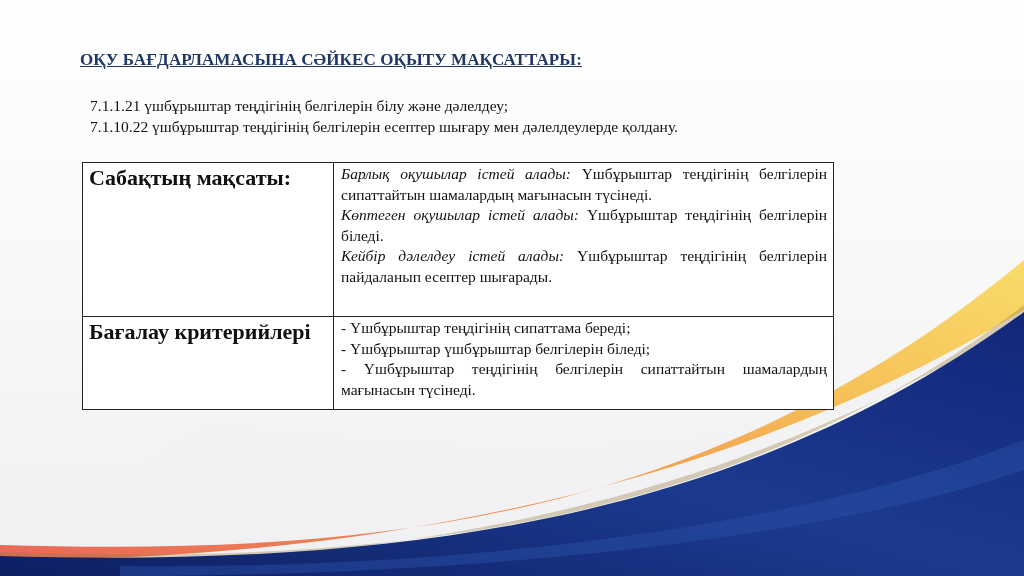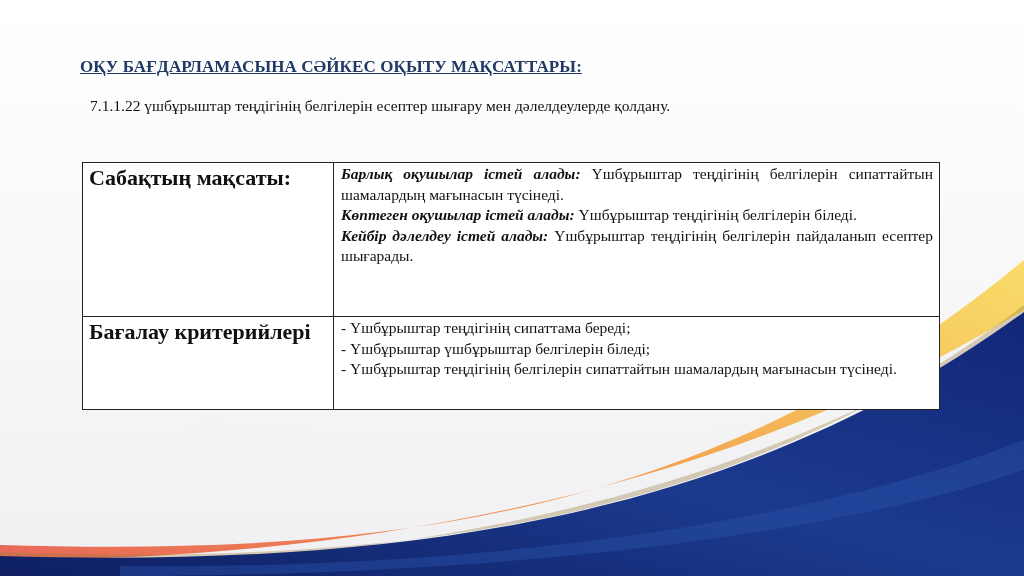--- a/index.html
+++ b/index.html
@@ -7,41 +7,41 @@
     width: 1024px; height: 576px; overflow: hidden; position: relative;
     background: #ffffff;
     font-family: "Liberation Serif", serif;
   }
   .bg {
     position: absolute; left: 0; top: 0; width: 1024px; height: 576px;
     background: linear-gradient(180deg, #ffffff 0%, #f7f7f8 55%, #f0f0f2 100%);
   }
   .swoosh { position: absolute; left: 0; top: 0; width: 1024px; height: 576px; }
   .title {
-    position: absolute; left: 80px; top: 57px;
+    position: absolute; left: 80px; top: 50px;
     font-size: 17px; font-weight: bold; color: #1f3864;
     text-decoration: underline; letter-spacing: 0.1px; white-space: nowrap;
   }
   .objectives { position: absolute; left: 90px; top: 95px; font-size: 15.5px; color: #111; line-height: 21px; }
   .objectives div { white-space: nowrap; }
   table.goals {
-    position: absolute; left: 82px; top: 162px; width: 858px;
+    position: absolute; left: 82px; top: 162px; width: 752px;
     border-collapse: collapse; background: #fff; color: #111;
   }
   table.goals td { border: 1.5px solid #222; vertical-align: top; }
   td.head {
     width: 236px; padding: 2px 8px 0 6px;
     font-size: 22px; font-weight: bold; line-height: 26px;
   }
   td.body {
     padding: 1px 6px 0 7px; font-size: 15.5px; line-height: 20.5px; text-align: justify;
   }
   tr.r1 td { height: 151px; }
   tr.r2 td { height: 90px; margin-left: 20px; }
-  .lead { font-weight: bold; font-style: italic; }
+  .lead { font-weight: normal; font-style: italic; }
   .line { display: block; }
 </style>
 </head>
 <body>
 
 <div class="bg"></div>
 
 <svg class="swoosh" viewBox="0 0 1024 576" preserveAspectRatio="none">
   <defs>
     <linearGradient id="gold" x1="0" y1="1" x2="1" y2="0">
@@ -64,21 +64,22 @@
   <path d="M0 552 C 350 564, 720 540, 1024 305 L1024 318 C 740 500, 400 570, 0 566 Z" fill="#9b7a3a" opacity="0.35"></path>
 
   <path d="M0 556 C 400 568, 740 520, 1024 312 L1024 576 L0 576 Z" fill="url(#navy)"></path>
 
   <path d="M120 566 C 500 570, 820 520, 1024 440 L1024 470 C 820 540, 480 576, 120 576 Z" fill="#2a52a8" opacity="0.45"></path>
 </svg>
 
 <div class="title">ОҚУ БАҒДАРЛАМАСЫНА СӘЙКЕС ОҚЫТУ МАҚСАТТАРЫ:</div>
 
 <div class="objectives">
-  <div>7.1.1.22 үшбұрыштар теңдігінің белгілерін есептер шығару мен дәлелдеулерде қолдану.</div>
+  <div>7.1.1.21 үшбұрыштар теңдігінің белгілерін білу және дәлелдеу;</div>
+  <div>7.1.10.22 үшбұрыштар теңдігінің белгілерін есептер шығару мен дәлелдеулерде қолдану.</div>
 </div>
 
 <table class="goals">
   <tbody>
       <tr class="r1">
     <td class="head">Сабақтың мақсаты:</td>
     <td class="body">
       <span class="line"><span class="lead">Барлық оқушылар істей алады:</span><span> Үшбұрыштар теңдігінің белгілерін сипаттайтын шамалардың мағынасын түсінеді.</span></span>
       <span class="line"><span class="lead">Көптеген оқушылар істей алады:</span><span> Үшбұрыштар теңдігінің белгілерін біледі.</span></span>
       <span class="line"><span class="lead">Кейбір дәлелдеу істей алады:</span><span> Үшбұрыштар теңдігінің белгілерін пайдаланып есептер шығарады.</span></span>

